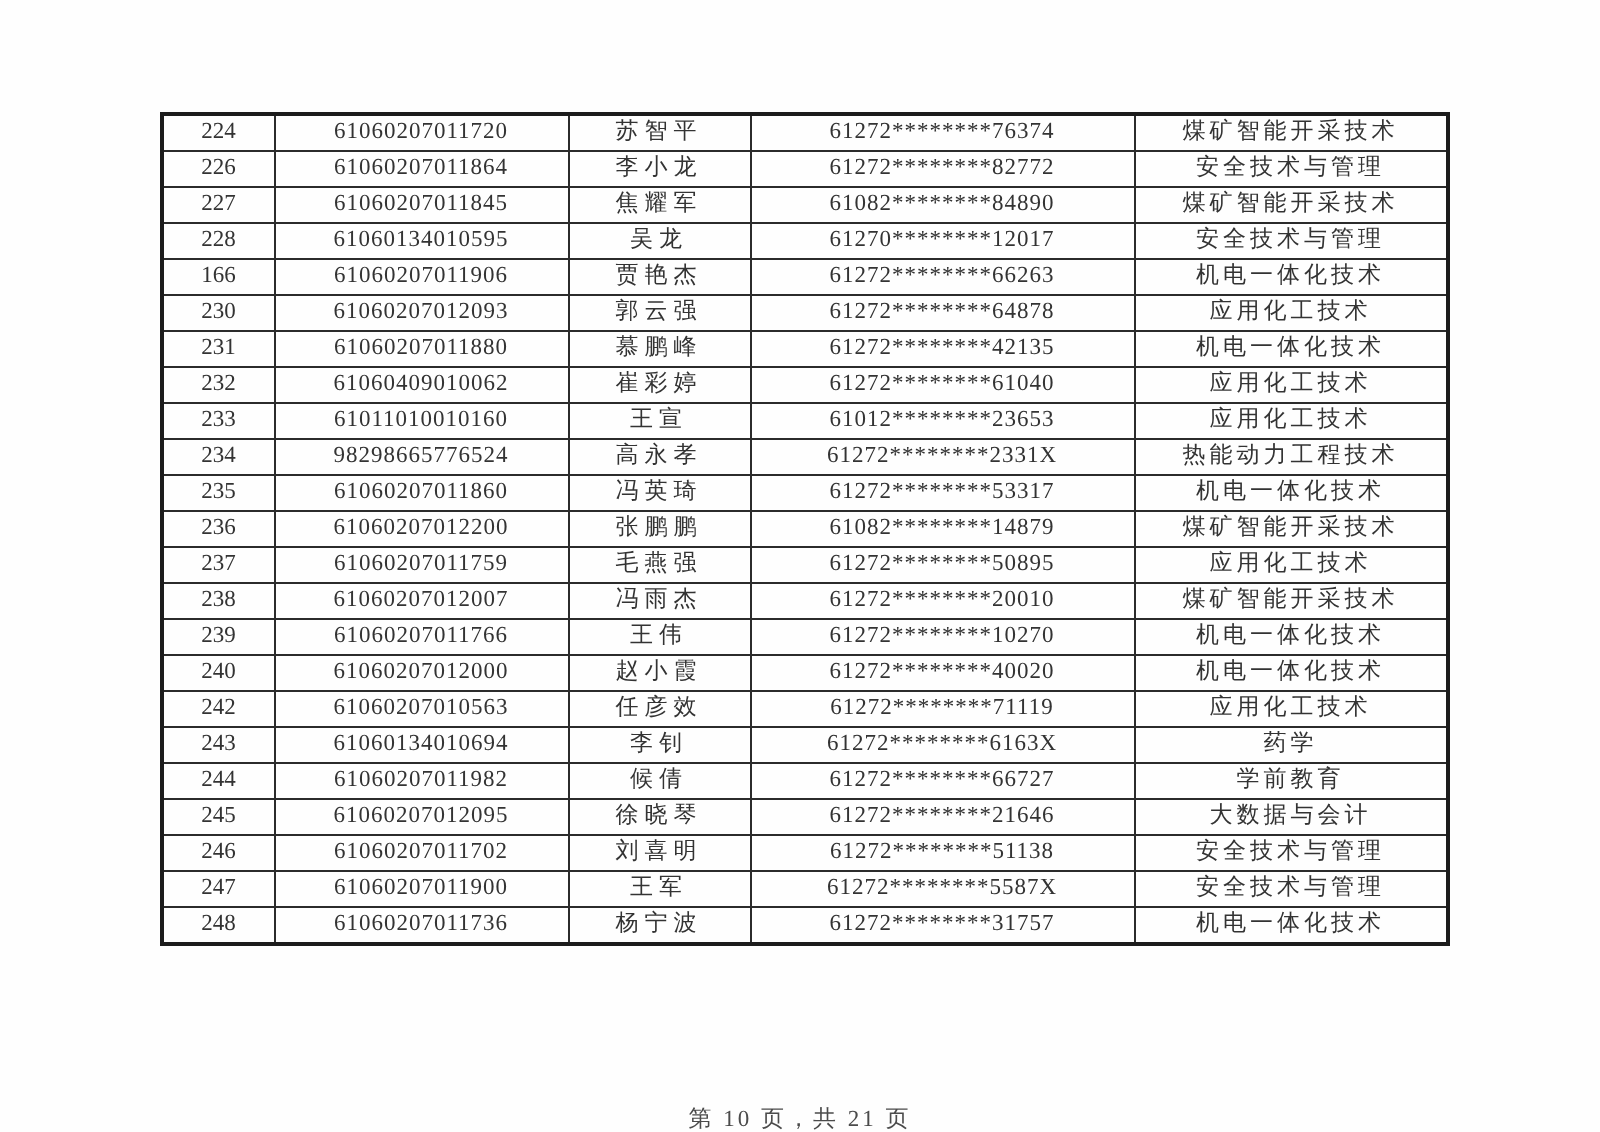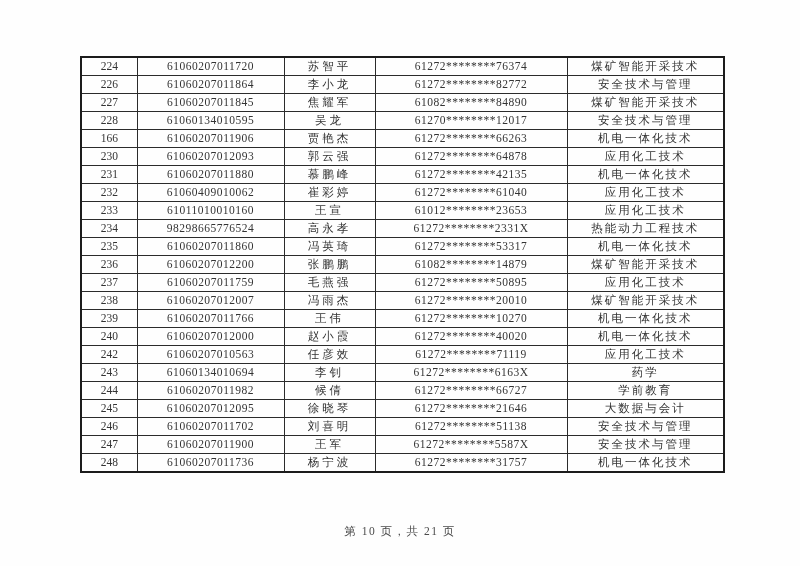--- a/index.html
+++ b/index.html
@@ -38,21 +38,21 @@
     overflow: hidden;
   }
   td.cell-no   { color: #3a3a3a; }
   td.cell-id   { color: #3a3a3a; letter-spacing: 0.5px; }
   td.cell-name { color: #46413b; letter-spacing: 3px; font-size: 11px; }
   td.cell-mid  { color: #3a3a3a; letter-spacing: 0.5px; }
   td.cell-major{ color: #3c5049; letter-spacing: 2px; font-size: 11px; }
   .footer {
     position: absolute;
     left: 0;
-    top: 524px;
+    top: 552px;
     width: 100%;
     text-align: center;
     font-size: 11.5px;
     letter-spacing: 1.5px;
     color: #4b4b4b;
   }
 </style>
 </head>
 <body>
 

